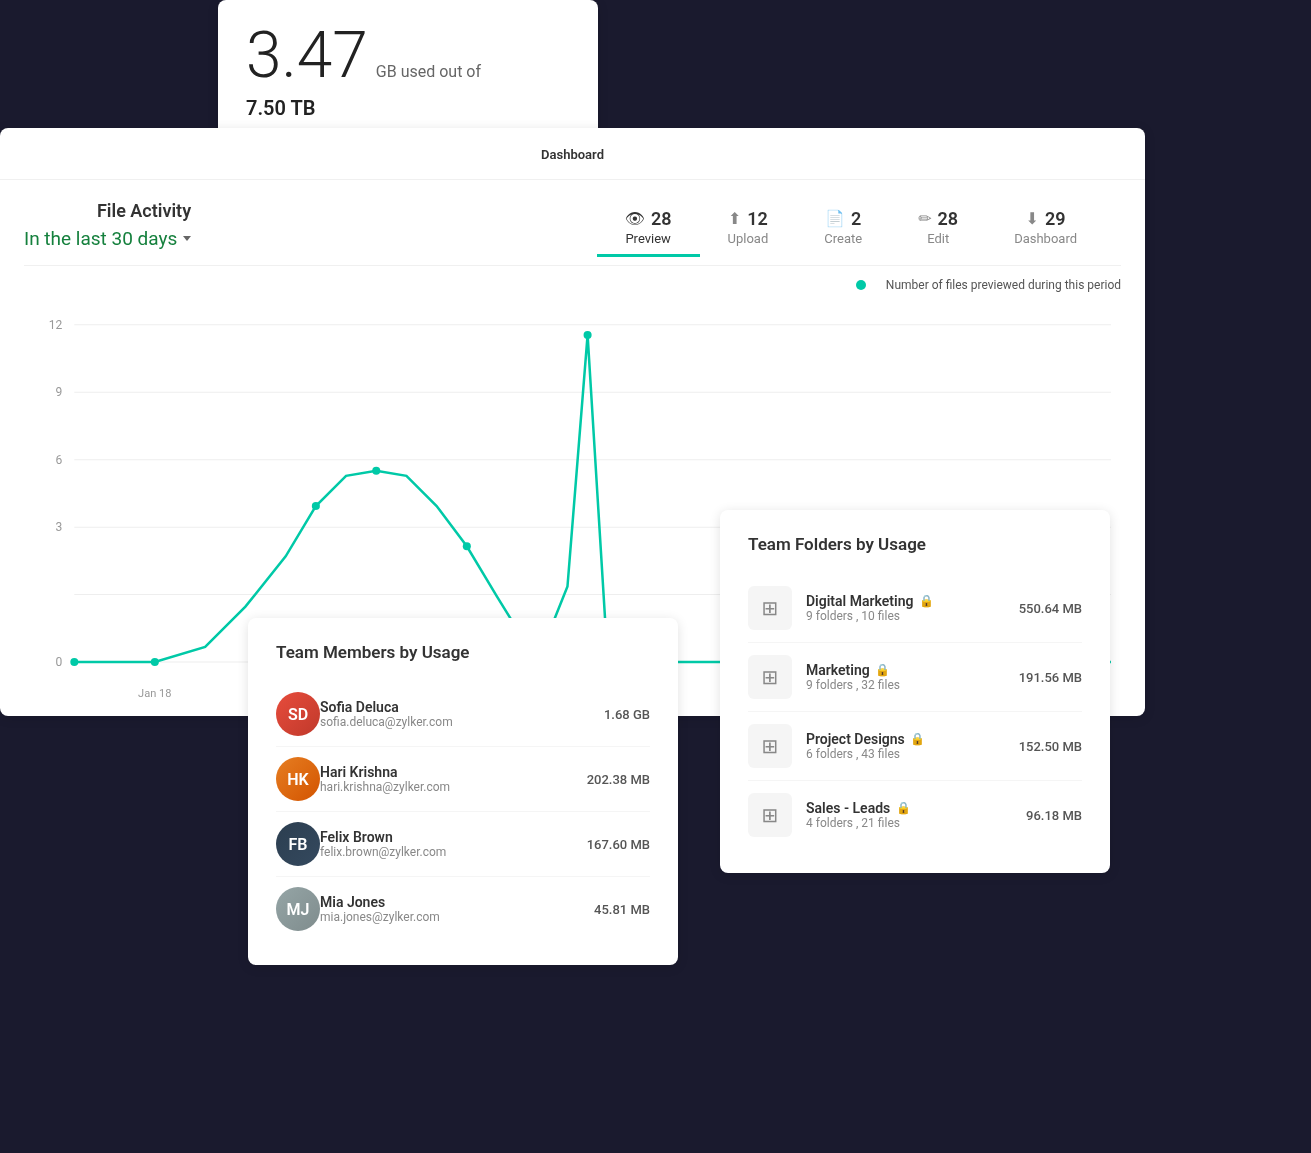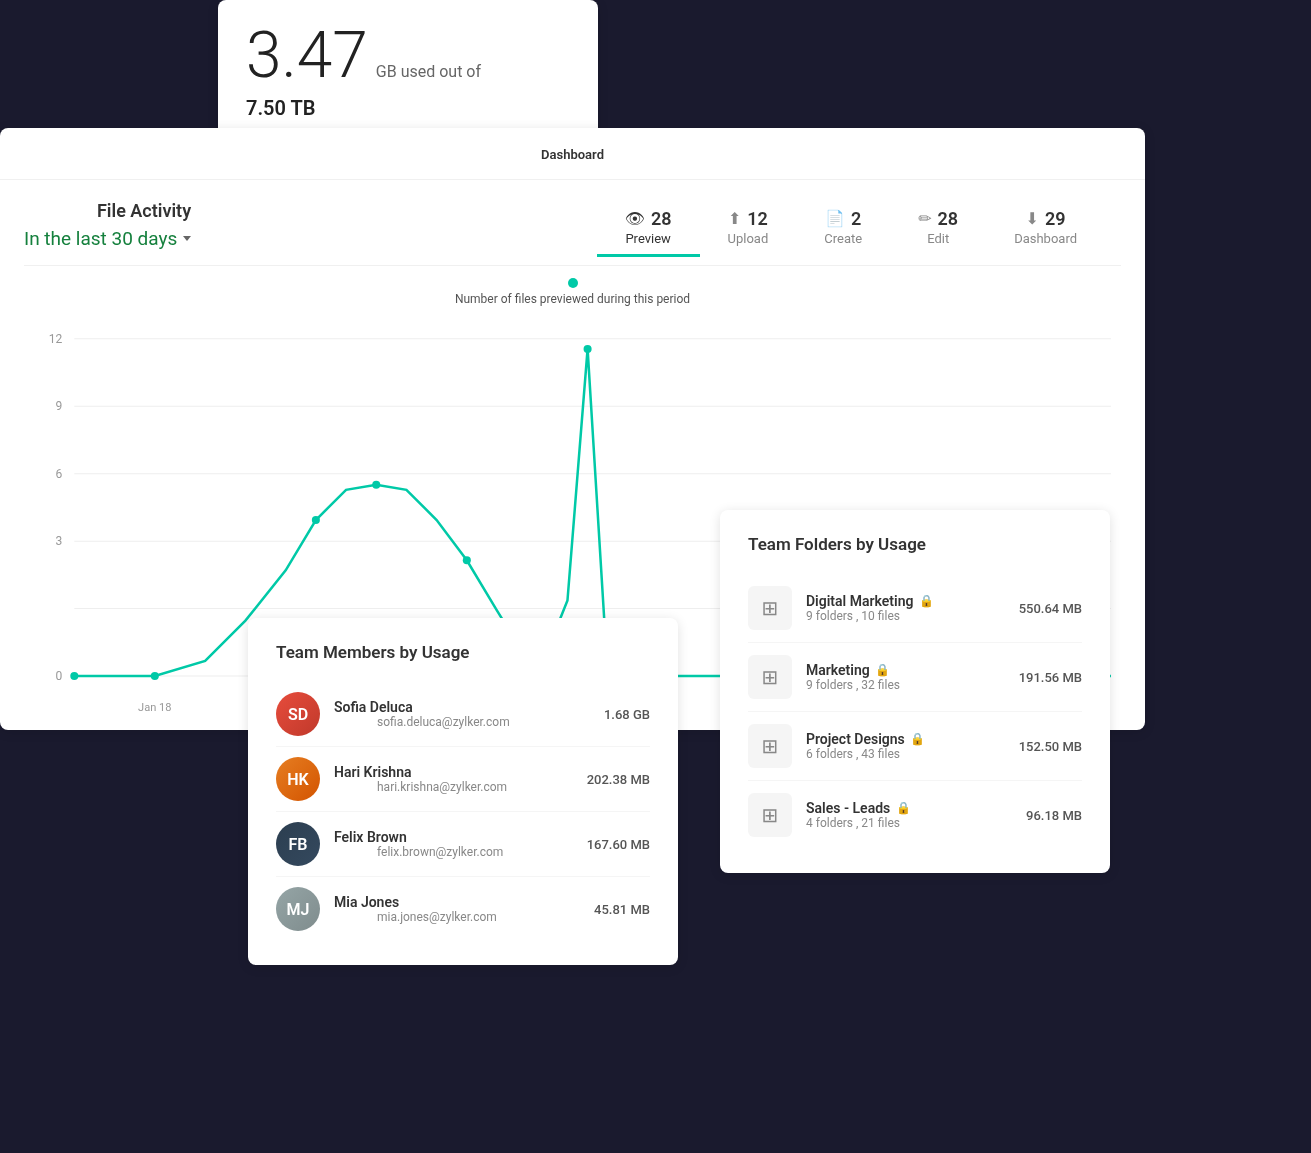--- a/index.html
+++ b/index.html
@@ -185,23 +185,22 @@
       margin: 8px 24px 0 24px;
     }
 
     
     .chart-legend {
       display: flex;
       justify-content: flex-end;
       padding: 12px 24px 4px 24px;
       font-size: 12px;
       color: #555;
-      gap: 4px;
-      align-items: center;
-      flex-direction: column;
+      gap: 20px;
+      align-items: center;
     }
     .legend-dot {
       width: 10px;
       height: 10px;
       border-radius: 50%;
       background: #00c9a7;
       display: inline-block;
     }
 
     
@@ -229,21 +228,21 @@
     }
     .panel-title {
       font-size: 17px;
       font-weight: 600;
       color: #333;
       margin-bottom: 20px;
     }
     .member-row {
       display: flex;
       align-items: center;
-      gap: 14px;
+      gap: 0;
       padding: 10px 0;
       border-bottom: 1px solid #f5f5f5;
     }
     .member-row:last-child {
       border-bottom: none;
     }
     .member-avatar {
       width: 44px;
       height: 44px;
       border-radius: 50%;
@@ -265,21 +264,20 @@
       flex: 1;
     }
     .member-name {
       font-size: 14px;
       font-weight: 600;
       color: #333;
     }
     .member-email {
       font-size: 12px;
       color: #888;
-      margin-left: 43px;
     }
     .member-usage {
       font-size: 13px;
       color: #555;
       font-weight: 500;
       text-align: right;
     }
 
     
     .team-folders-panel {

